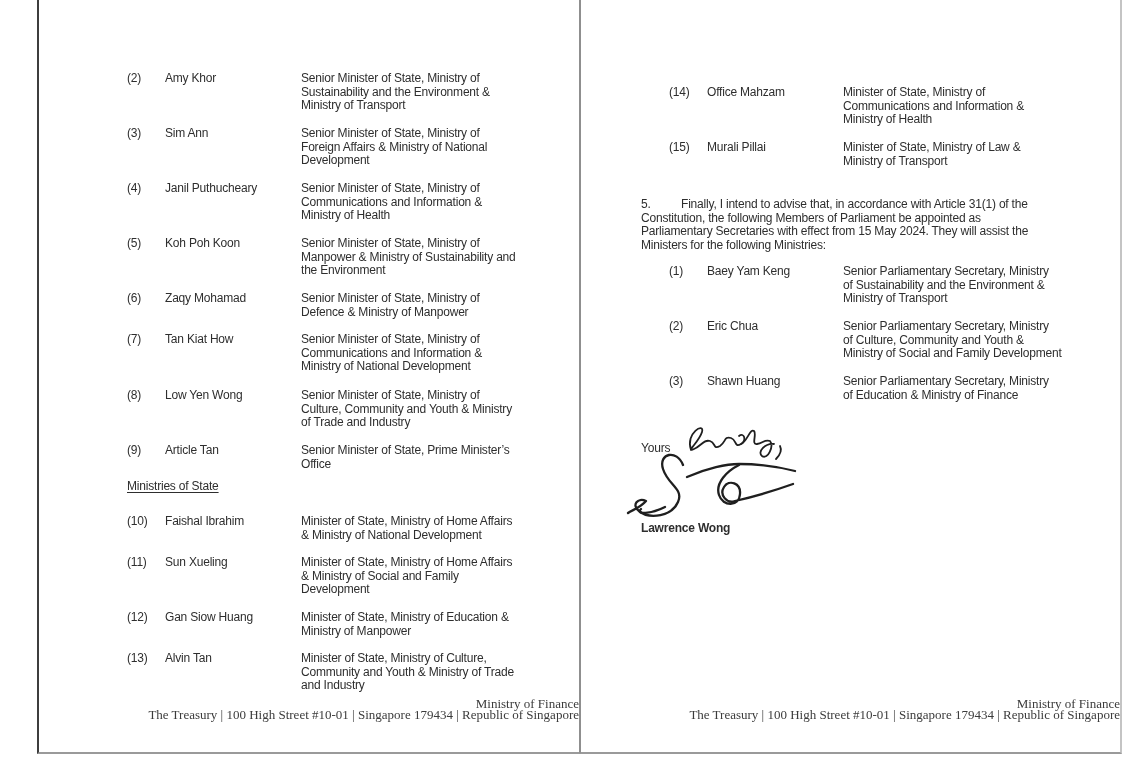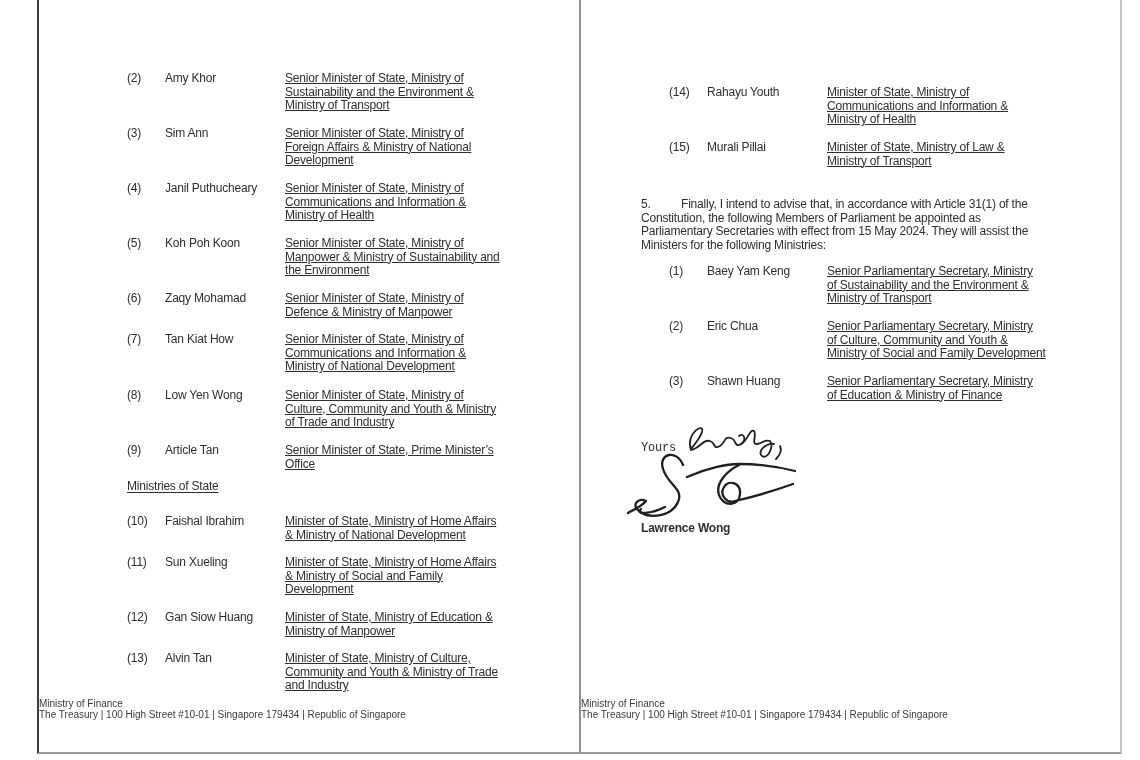--- a/index.html
+++ b/index.html
@@ -26,43 +26,43 @@
   #page2 {
     left: 580px; width: 542px;
     border-left: 1px solid #8f8f8f;
     border-right: 2px solid #c4c4c4;
     border-bottom: 2px solid #9a9a9a;
   }
 
   .row { position: absolute; left: 0; width: 100%; }
   .row .num  { position: absolute; left: 88px;  white-space: nowrap; }
   .row .name { position: absolute; left: 126px; white-space: nowrap; }
-  .row .role { position: absolute; left: 246px; width: 262px; white-space: pre-line; text-decoration: underline; }
+  .row .role { position: absolute; left: 262px; width: 262px; white-space: pre-line; }
 
   .section-heading {
     position: absolute; left: 88px; top: 480px;
     text-decoration: underline; text-underline-offset: 2px;
   }
 
   .para { position: absolute; left: 60px; top: 198px; width: 445px; }
   .para .para-num { display: inline-block; width: 40px; }
   .para .para-text { white-space: pre-line; }
 
-  .closing-yours { position: absolute; left: 60px; top: 442px; font-family: Liberation Mono, monospace; }
+  .closing-yours { position: absolute; left: 60px; top: 442px; }
   .sig-svg { position: absolute; left: 44px; top: 419px; width: 178px; height: 106px; }
   .sig-svg path { fill: none; stroke: #1f1f1f; stroke-linecap: round; stroke-linejoin: round; }
   .sig-svg .script { stroke-width: 1.8; }
   .sig-svg .big { stroke-width: 2.3; }
   .signatory { position: absolute; left: 60px; top: 522px; font-weight: bold; text-align: center; }
 
   .footer {
     position: absolute; left: 0; width: 100%; top: 699px;
-    text-align: left;
-    font-family: Liberation Sans, sans-serif;
-    font-size: 10px; line-height: 10.5px; letter-spacing: 0;
+    text-align: right;
+    font-family: Liberation Serif, serif;
+    font-size: 13px; line-height: 10.5px; letter-spacing: 0;
     color: #3b3b3b;
   }
   .footer span { display: block; }
 </style>
 </head>
 <body>
 
 <div class="canvas">
 
   <div class="page" id="page1">
@@ -154,21 +154,21 @@
     <div class="footer">
       <span>Ministry of Finance</span>
       <span>The Treasury | 100 High Street #10-01 | Singapore 179434 | Republic of Singapore</span>
     </div>
   </div>
 
   <div class="page" id="page2">
 
     <div class="row" style="top:86px">
       <span class="num">(14)</span>
-      <span class="name">Rahayu Youth</span>
+      <span class="name">Office Mahzam</span>
       <span class="role">Minister of State, Ministry of
 Communications and Information &amp;
 Ministry of Health</span>
     </div>
     <div class="row" style="top:141px">
       <span class="num">(15)</span>
       <span class="name">Murali Pillai</span>
       <span class="role">Minister of State, Ministry of Law &amp;
 Ministry of Transport</span>
     </div>

